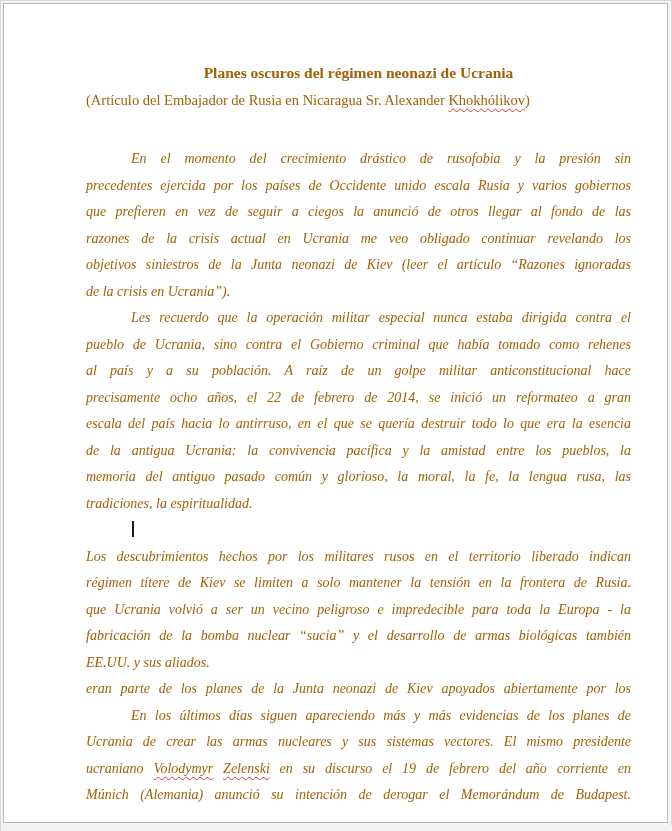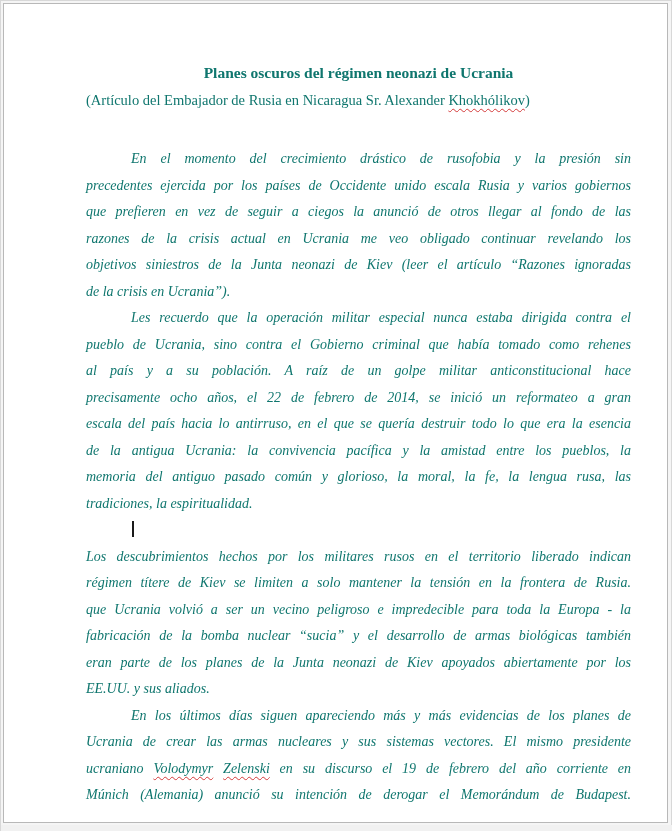--- a/index.html
+++ b/index.html
@@ -23,21 +23,21 @@
     left: 2px;
     top: 2px;
     width: 665px;
     height: 820px;
     background: #ffffff;
     border: 1px solid #b8b8b8;
     box-sizing: border-box;
   }
   .content {
     padding: 56px 36px 0 82px;
-    color: #0f766e;
+    color: #a16207;
   }
   .title {
     text-align: center;
     font-weight: bold;
     font-size: 15.5px;
     line-height: 26.5px;
     height: 26.5px;
     white-space: nowrap;
   }
   .subtitle {
@@ -117,22 +117,22 @@
         <div class="line">memoria del antiguo pasado común y glorioso, la moral, la fe, la lengua rusa, las</div>
         <div class="line end">tradiciones, la espiritualidad.</div>
       </div>
 
       <div class="para">
         <div class="line first"><span class="caret"></span></div>
         <div class="line">Los descubrimientos hechos por los militares rusos en el territorio liberado indican</div>
         <div class="line">régimen títere de Kiev se limiten a solo mantener la tensión en la frontera de Rusia.</div>
         <div class="line">que Ucrania volvió a ser un vecino peligroso e impredecible para toda la Europa - la</div>
         <div class="line">fabricación de la bomba nuclear “sucia” y el desarrollo de armas biológicas también</div>
+        <div class="line end">EE.UU. y sus aliados.</div>
         <div class="line">eran parte de los planes de la Junta neonazi de Kiev apoyados abiertamente por los</div>
-        <div class="line end">EE.UU. y sus aliados.</div>
       </div>
 
       <div class="para">
         <div class="line first">En los últimos días siguen apareciendo más y más evidencias de los planes de</div>
         <div class="line">Ucrania de crear las armas nucleares y sus sistemas vectores. El mismo presidente</div>
         <div class="line"><span>ucraniano</span> <span class="sq">Volodymyr</span> <span class="sq">Zelenski</span> <span>en su discurso el 19 de febrero del año corriente en</span></div>
         <div class="line">Múnich (Alemania) anunció su intención de derogar el Memorándum de Budapest.</div>
       </div>
 
     </div>

